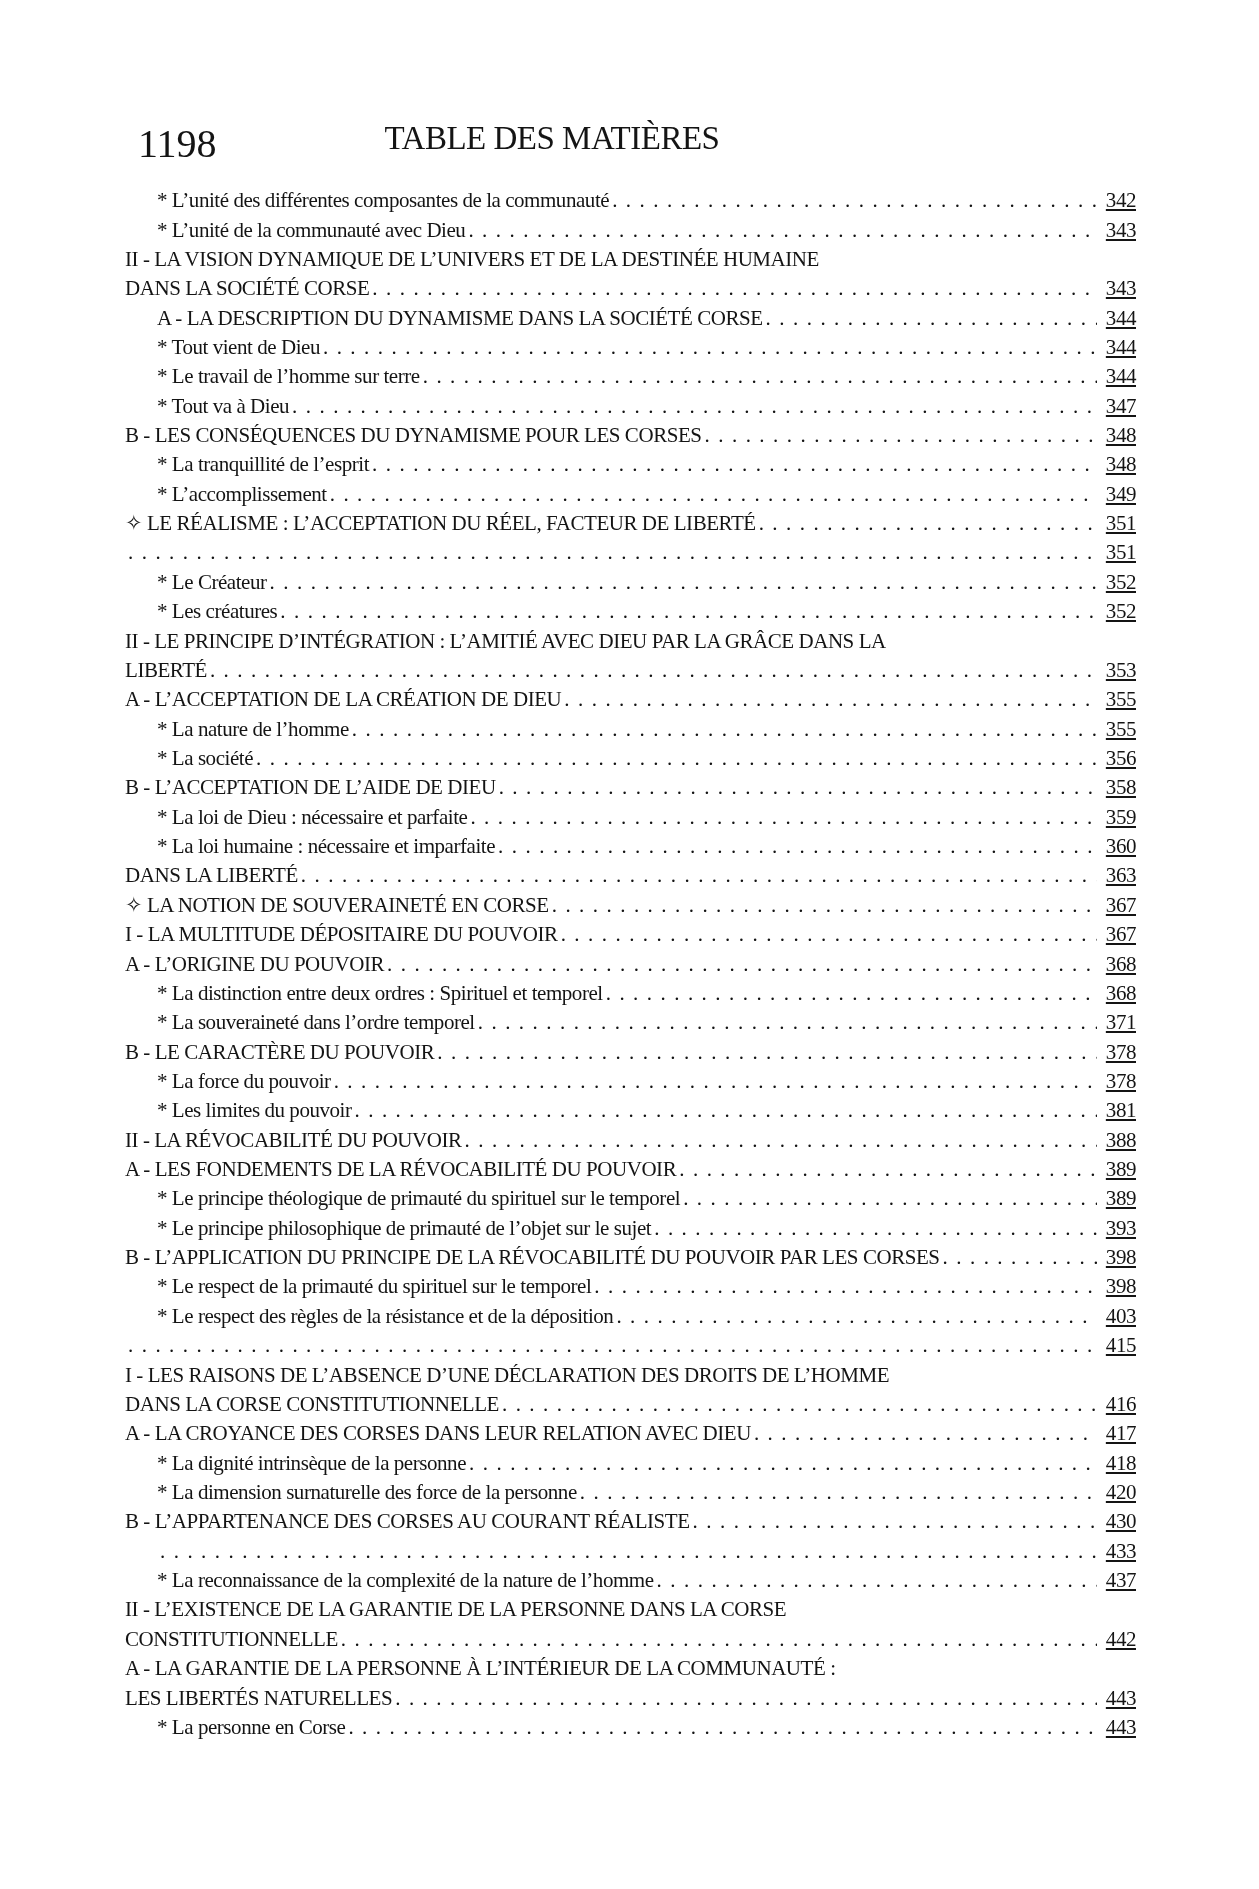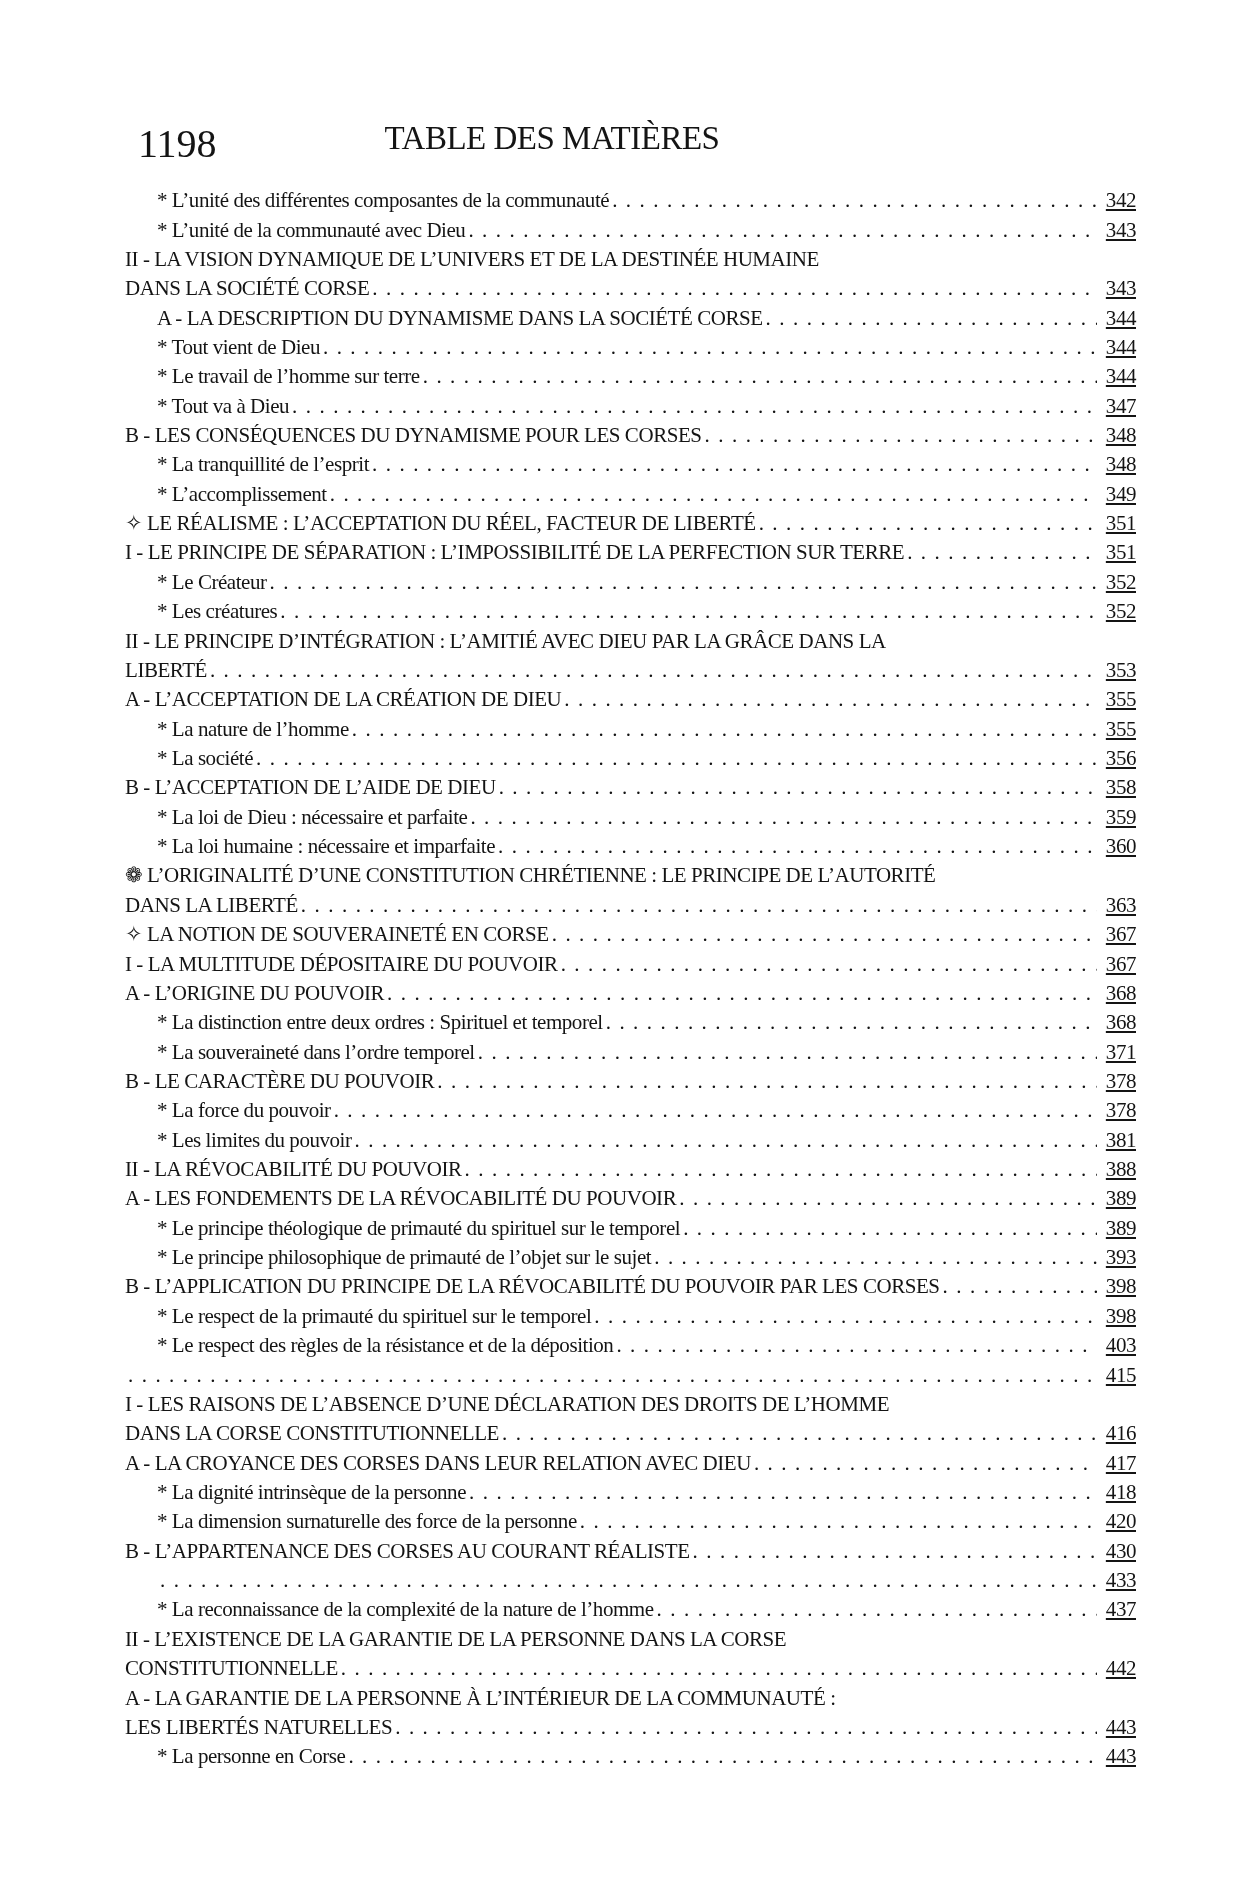--- a/index.html
+++ b/index.html
@@ -125,21 +125,20 @@
     <span class="pageno">349</span>
   </div>
 
   <div class="row">
     <span class="label">✧ LE RÉALISME : L’ACCEPTATION DU RÉEL, FACTEUR DE LIBERTÉ</span>
     <span class="leader" aria-hidden="true">. . . . . . . . . . . . . . . . . . . . . . . . . . . . . . . . . . . . . . . . . . . . . . . . . . . . . . . . . . . . . . . . . . . . . . . . . . . . . . . . . . . . . . . . . .</span>
     <span class="pageno">351</span>
   </div>
 
   <div class="row">
-    <span class="label">I - LE PRINCIPE DE SÉPARATION : L’IMPOSSIBILITÉ DE LA PERFECTION SUR TERRE</span>
     <span class="leader" aria-hidden="true">. . . . . . . . . . . . . . . . . . . . . . . . . . . . . . . . . . . . . . . . . . . . . . . . . . . . . . . . . . . . . . . . . . . . . . . . . . . . . . . . . . . . . . . . . .</span>
     <span class="pageno">351</span>
   </div>
 
   <div class="row indent">
     <span class="label">* Le Créateur</span>
     <span class="leader" aria-hidden="true">. . . . . . . . . . . . . . . . . . . . . . . . . . . . . . . . . . . . . . . . . . . . . . . . . . . . . . . . . . . . . . . . . . . . . . . . . . . . . . . . . . . . . . . . . .</span>
     <span class="pageno">352</span>
   </div>
 
@@ -189,24 +188,20 @@
     <span class="leader" aria-hidden="true">. . . . . . . . . . . . . . . . . . . . . . . . . . . . . . . . . . . . . . . . . . . . . . . . . . . . . . . . . . . . . . . . . . . . . . . . . . . . . . . . . . . . . . . . . .</span>
     <span class="pageno">359</span>
   </div>
 
   <div class="row indent">
     <span class="label">* La loi humaine : nécessaire et imparfaite</span>
     <span class="leader" aria-hidden="true">. . . . . . . . . . . . . . . . . . . . . . . . . . . . . . . . . . . . . . . . . . . . . . . . . . . . . . . . . . . . . . . . . . . . . . . . . . . . . . . . . . . . . . . . . .</span>
     <span class="pageno">360</span>
   </div>
 
-  <div class="row">
-    <span class="label">❁ L’ORIGINALITÉ D’UNE CONSTITUTION CHRÉTIENNE : LE PRINCIPE DE L’AUTORITÉ</span>
-
-  </div>
 
   <div class="row">
     <span class="label">DANS LA LIBERTÉ</span>
     <span class="leader" aria-hidden="true">. . . . . . . . . . . . . . . . . . . . . . . . . . . . . . . . . . . . . . . . . . . . . . . . . . . . . . . . . . . . . . . . . . . . . . . . . . . . . . . . . . . . . . . . . .</span>
     <span class="pageno">363</span>
   </div>
 
   <div class="row">
     <span class="label">✧ LA NOTION DE SOUVERAINETÉ EN CORSE</span>
     <span class="leader" aria-hidden="true">. . . . . . . . . . . . . . . . . . . . . . . . . . . . . . . . . . . . . . . . . . . . . . . . . . . . . . . . . . . . . . . . . . . . . . . . . . . . . . . . . . . . . . . . . .</span>

